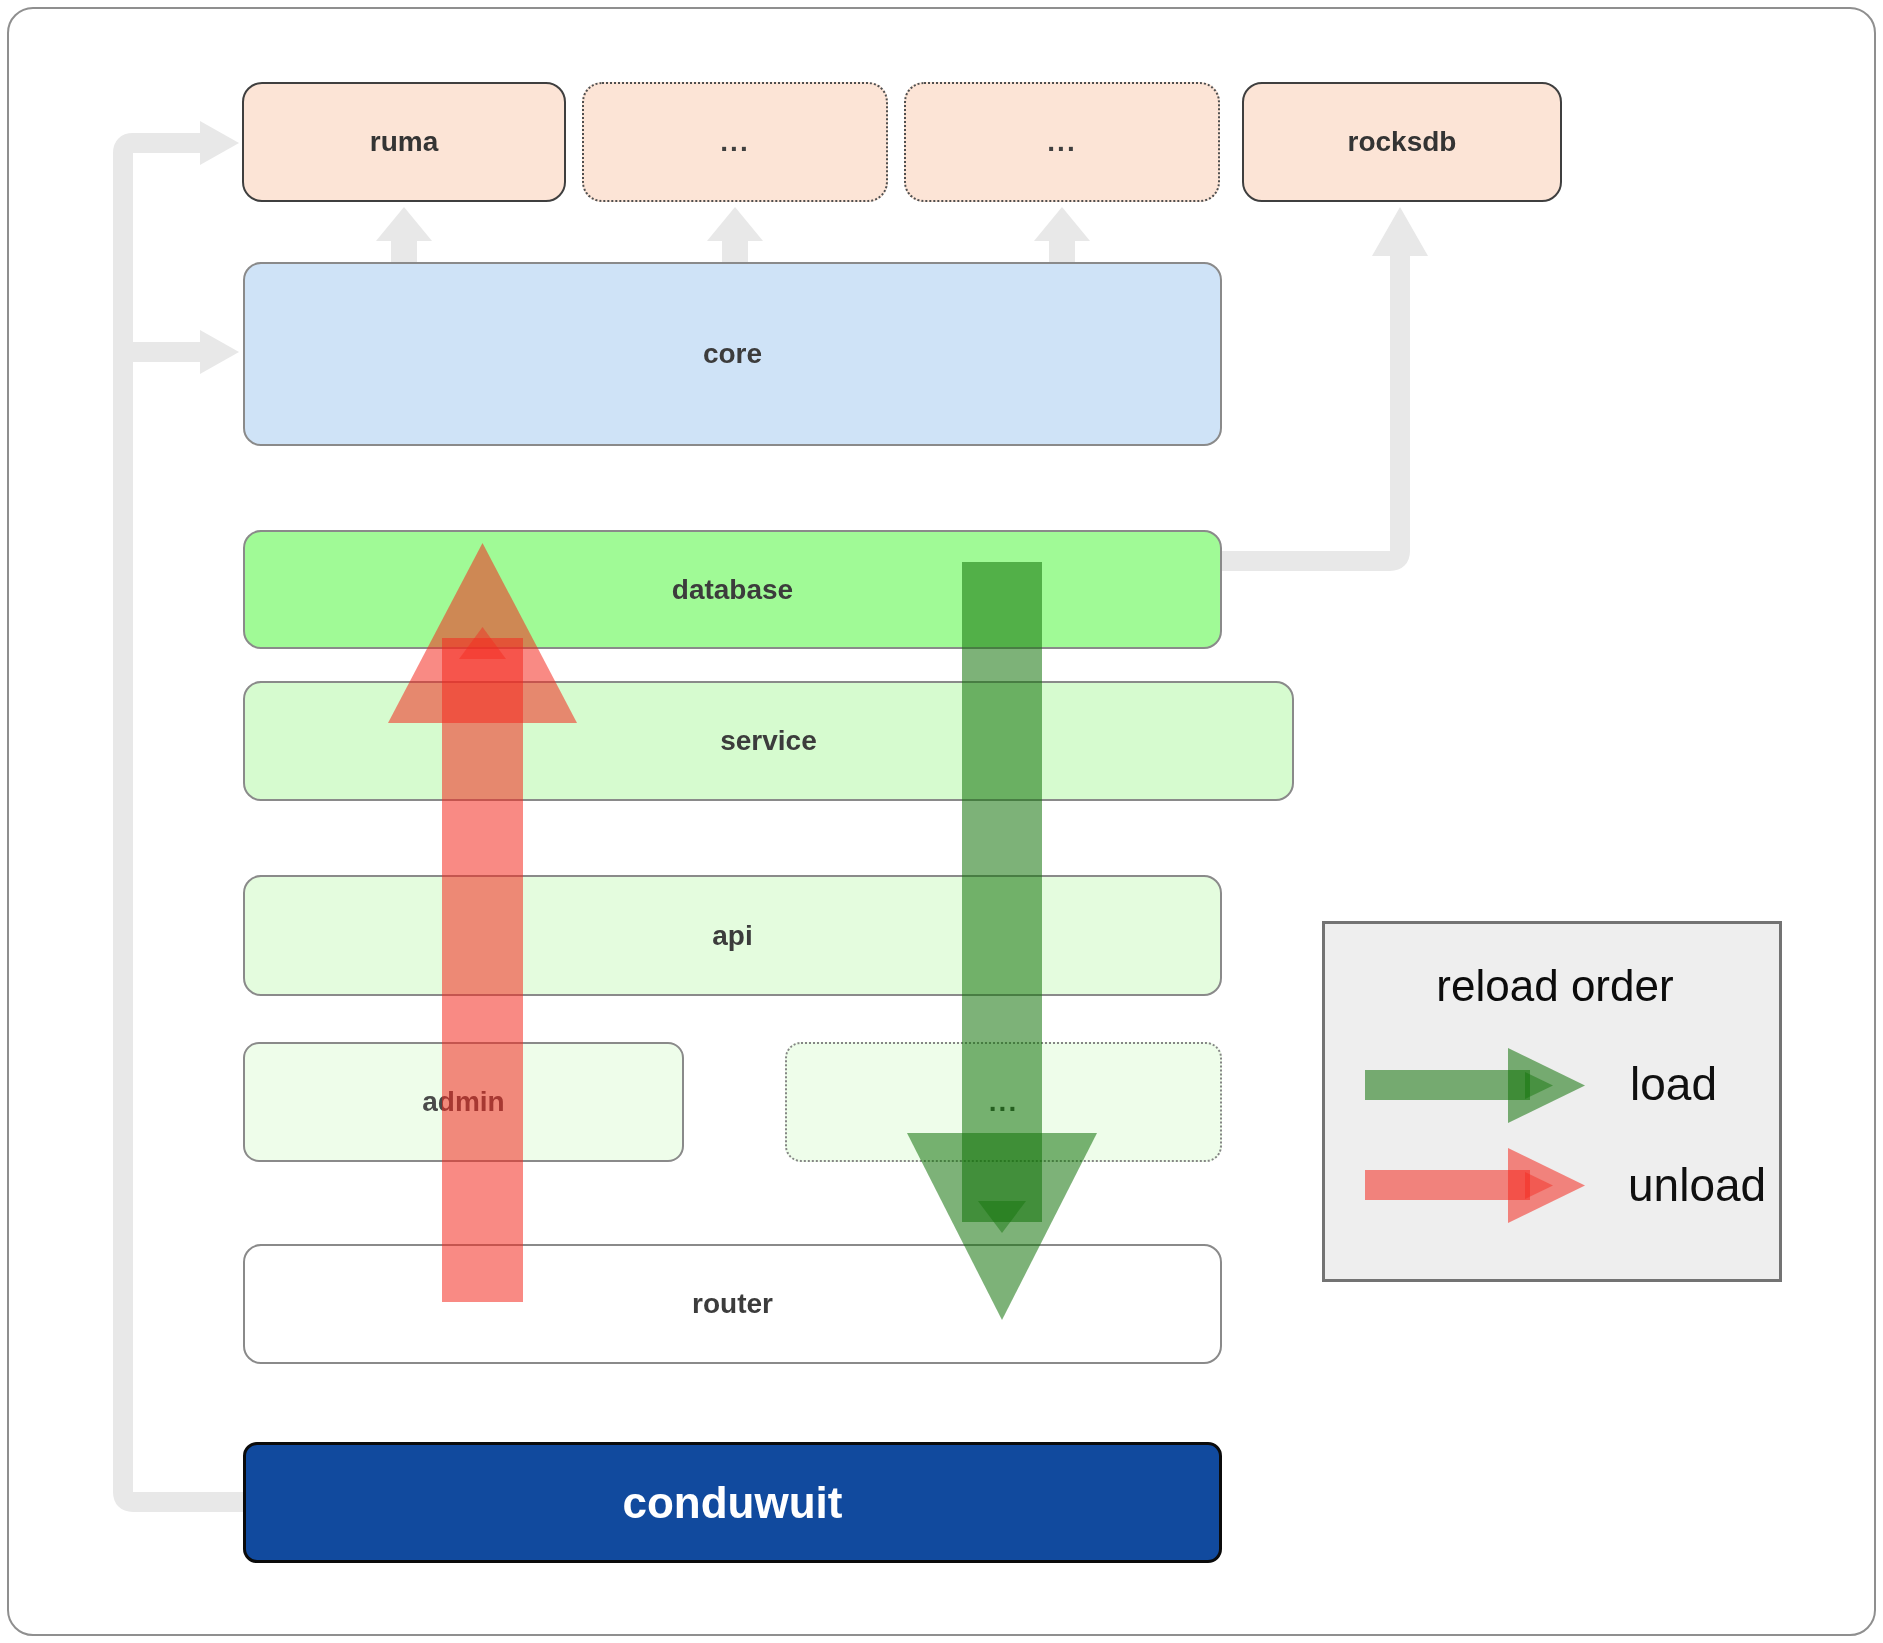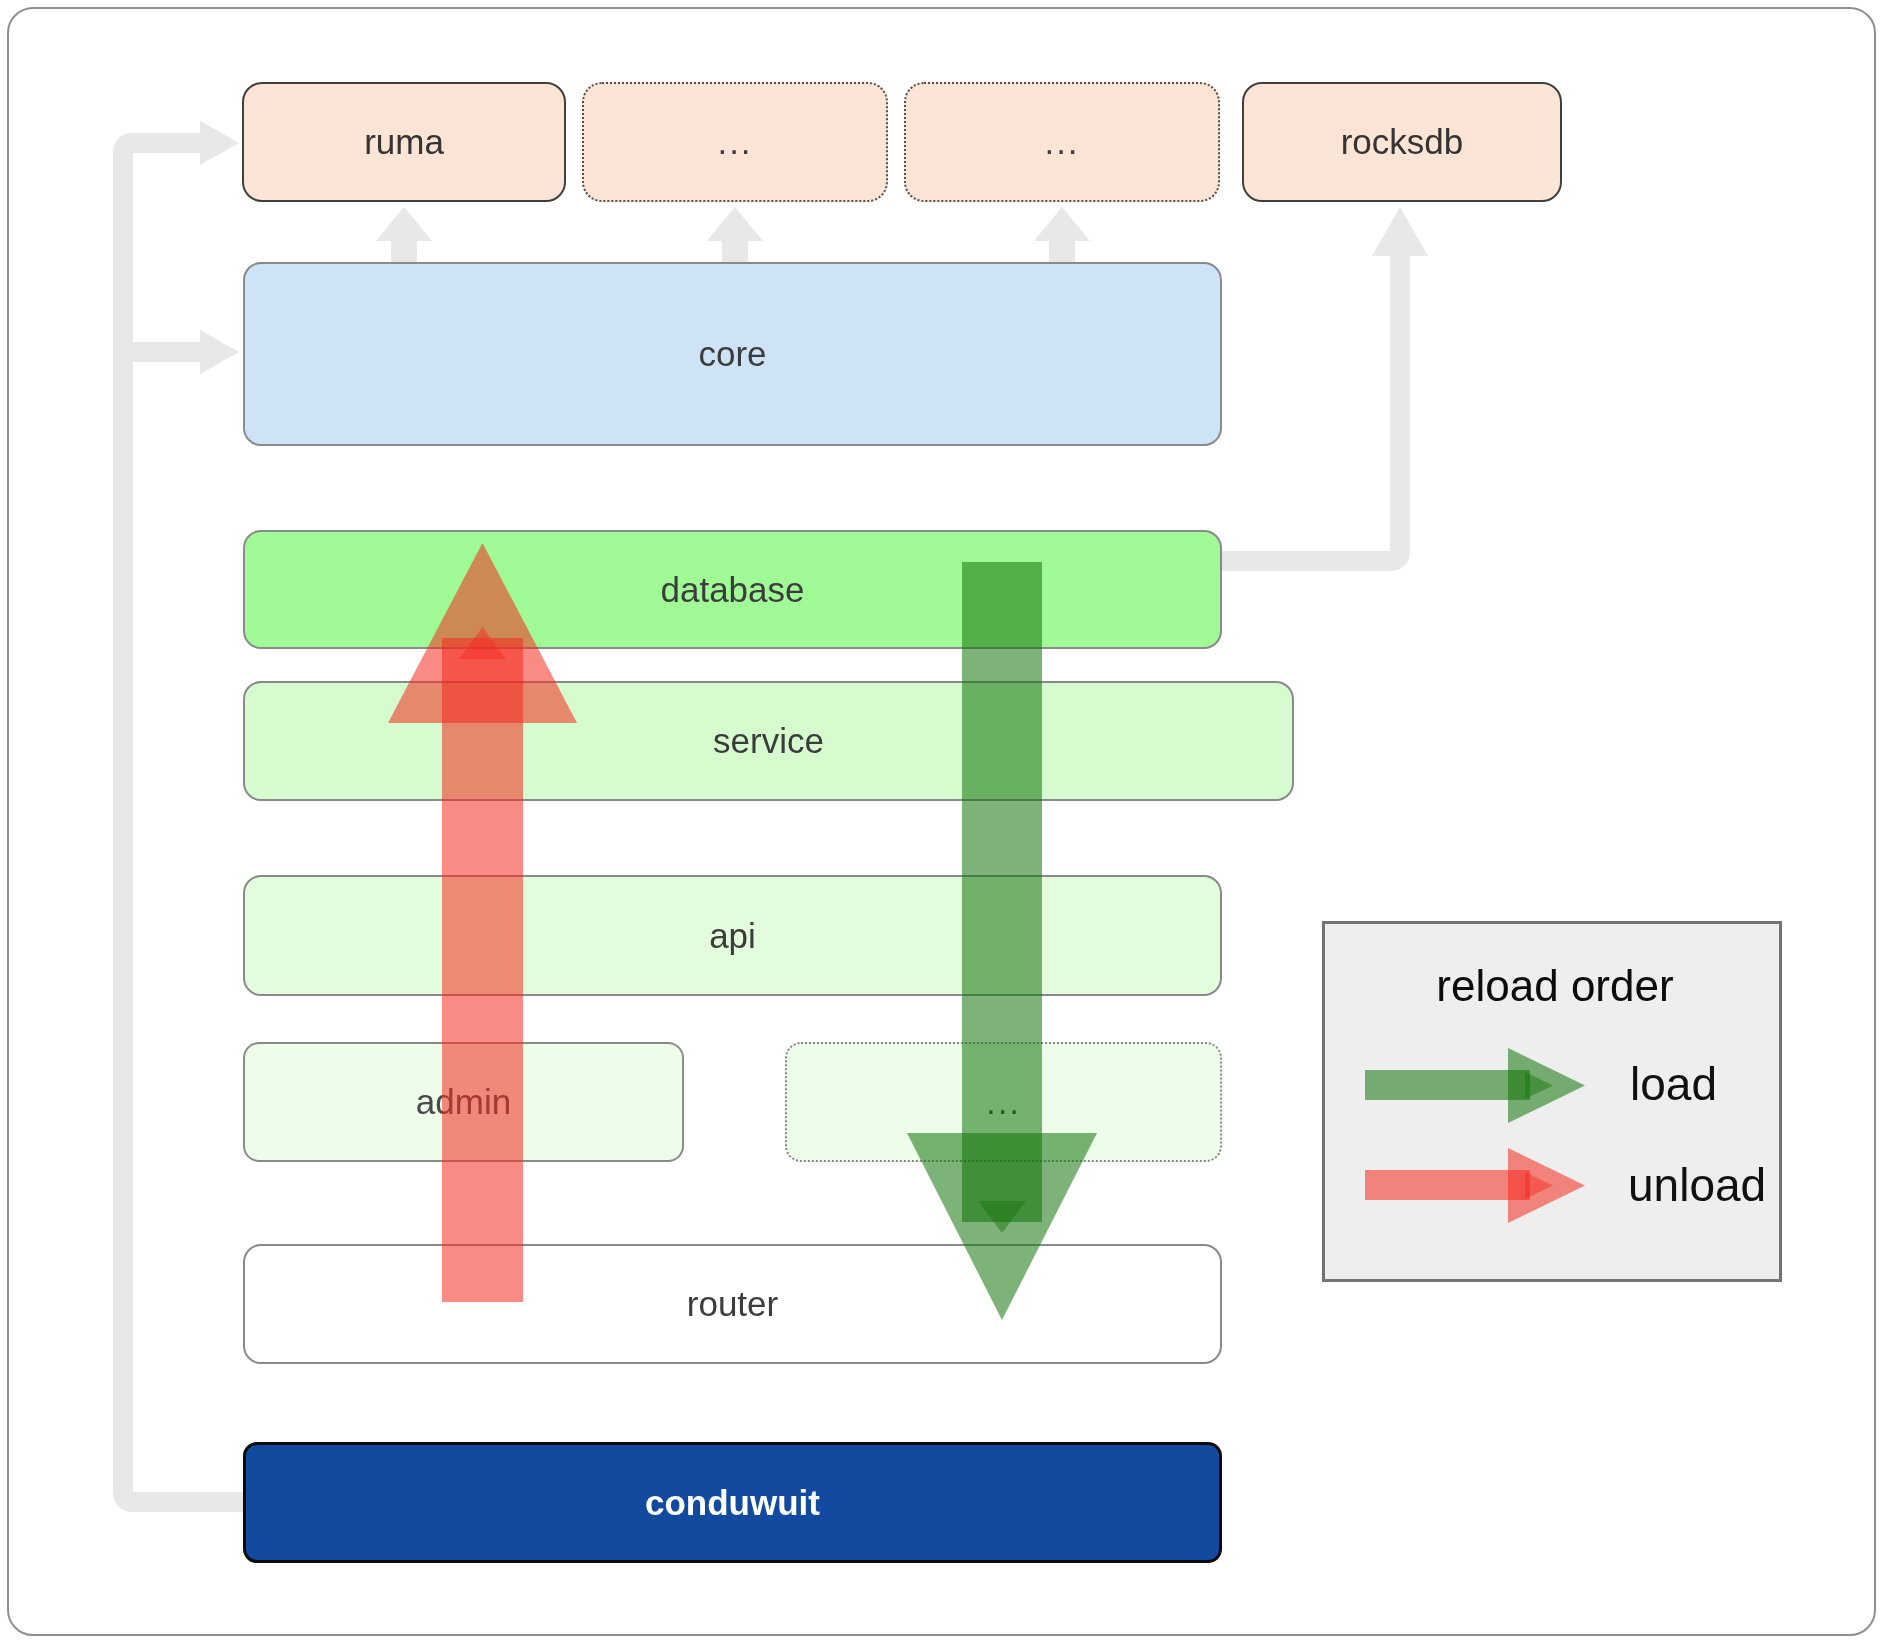--- a/index.html
+++ b/index.html
@@ -2,35 +2,35 @@
 <html style="--peach-fill: #fce4d6; --blue-fill: #cfe3f7; --database-fill: #a0fa96; --service-fill: #d6fbcf; --api-fill: #e4fcde; --admin-fill: #eefdea; --router-fill: #ffffff; --conduwuit-fill: #114a9e; --legend-bg: #eeeeee; --connector-gray: #e8e8e8; --border-gray: #8a8a8a; --border-dark: #3f3f3f; --label-color: #3c3c3c; --load-green: #127309; --unload-red: #f42a1f;"><head>
 <meta charset="utf-8">
 <style>
   html,body{margin:0;padding:0;background:#fff;}
   .stage{position:relative;width:1883px;height:1643px;background:#fff;overflow:hidden;
          font-family:"Liberation Sans","DejaVu Sans",sans-serif;}
   .frame{position:absolute;left:7px;top:7px;right:7px;bottom:7px;border:2px solid #8f8f8f;border-radius:26px;}
   svg.layer{position:absolute;left:0;top:0;width:1883px;height:1643px;pointer-events:none;}
   #gray-layer{z-index:1;}
   .node{position:absolute;box-sizing:border-box;display:flex;align-items:center;justify-content:center;z-index:2;}
-  .node .lbl{font-size:35px;font-weight:400;color:var(--label-color);}
+  .node .lbl{font-size:28px;font-weight:700;color:var(--label-color);}
   .peach{background:var(--peach-fill);border:2px solid var(--border-dark);border-radius:20px;}
   .peach.dotted{border:2px dotted #4f4f4f;}
   .dots{font-weight:700;letter-spacing:2px;}
   #node-core{background:var(--blue-fill);border:2px solid var(--border-gray);border-radius:18px;}
   #node-database{background:var(--database-fill);border:2px solid var(--border-gray);border-radius:18px;}
   #node-service{background:var(--service-fill);border:2px solid var(--border-gray);border-radius:18px;}
   #node-api{background:var(--api-fill);border:2px solid var(--border-gray);border-radius:18px;margin-top:14px;}
   #node-admin{background:var(--admin-fill);border:2px solid var(--border-gray);border-radius:16px;}
   #node-admin .lbl{color:#4a4a4a;}
   #node-mid-dots{background:var(--admin-fill);border:2px dotted #858585;border-radius:16px;}
   #node-mid-dots .lbl{color:#3c4a3c;}
   #node-router{background:var(--router-fill);border:2px solid var(--border-gray);border-radius:18px;}
   #node-conduwuit{background:var(--conduwuit-fill);border:3px solid #0b0b0b;border-radius:14px;}
-  #node-conduwuit .lbl{color:#ffffff;font-size:35px;font-weight:700;}
+  #node-conduwuit .lbl{color:#ffffff;font-size:44px;font-weight:700;}
   #flow-layer{z-index:3;}
   .legend{position:absolute;left:1322px;top:921px;width:460px;height:361px;box-sizing:border-box;
           background:var(--legend-bg);border:3px solid #737373;z-index:2;}
   .legend-title{position:absolute;left:230px;top:62px;transform:translate(-50%,-50%);
                 font-size:44px;font-weight:500;color:#0c0c0c;white-space:nowrap;}
   .legend-arrow{position:absolute;width:220px;height:75px;}
   .legend-arrow.green{left:40px;top:124px;}
   .legend-arrow.red{left:40px;top:224px;}
   .legend-label{position:absolute;font-size:46px;color:#101010;transform:translateY(-50%);white-space:nowrap;}
   .legend-label.load{left:305px;top:160px;}

